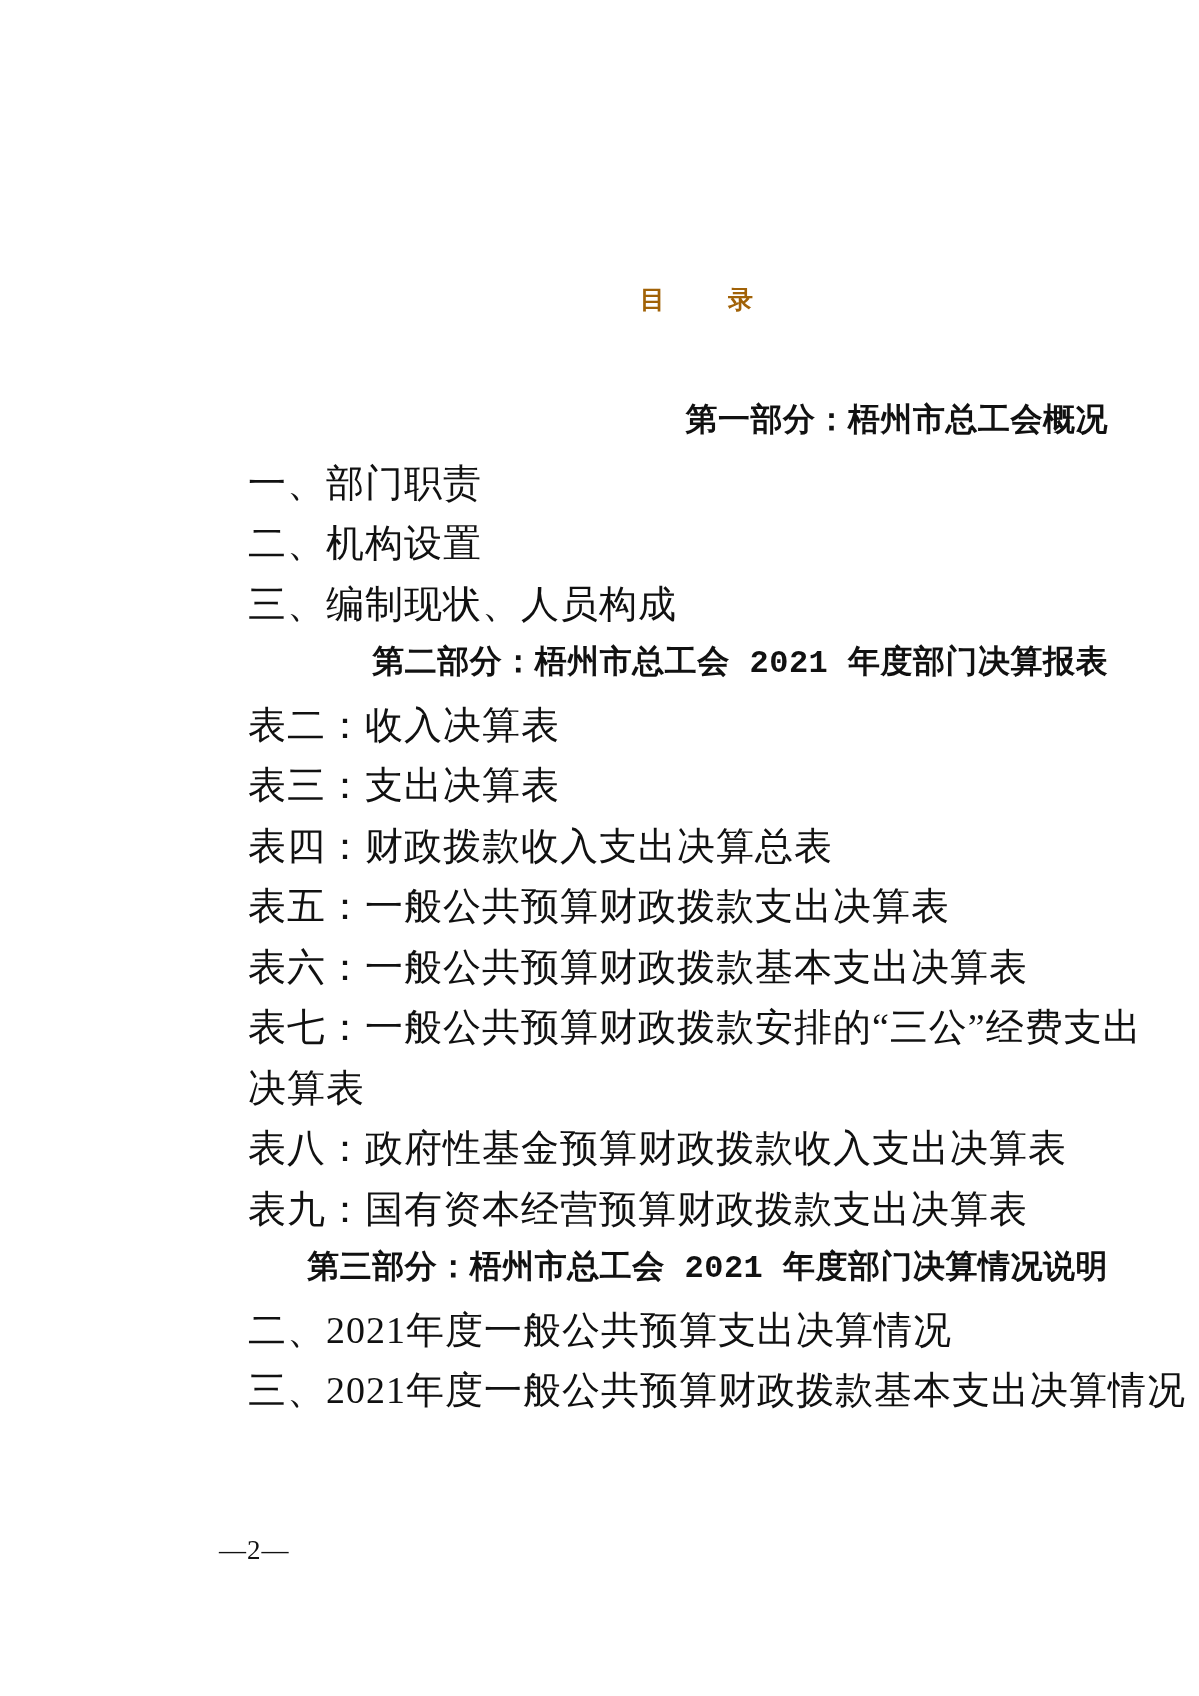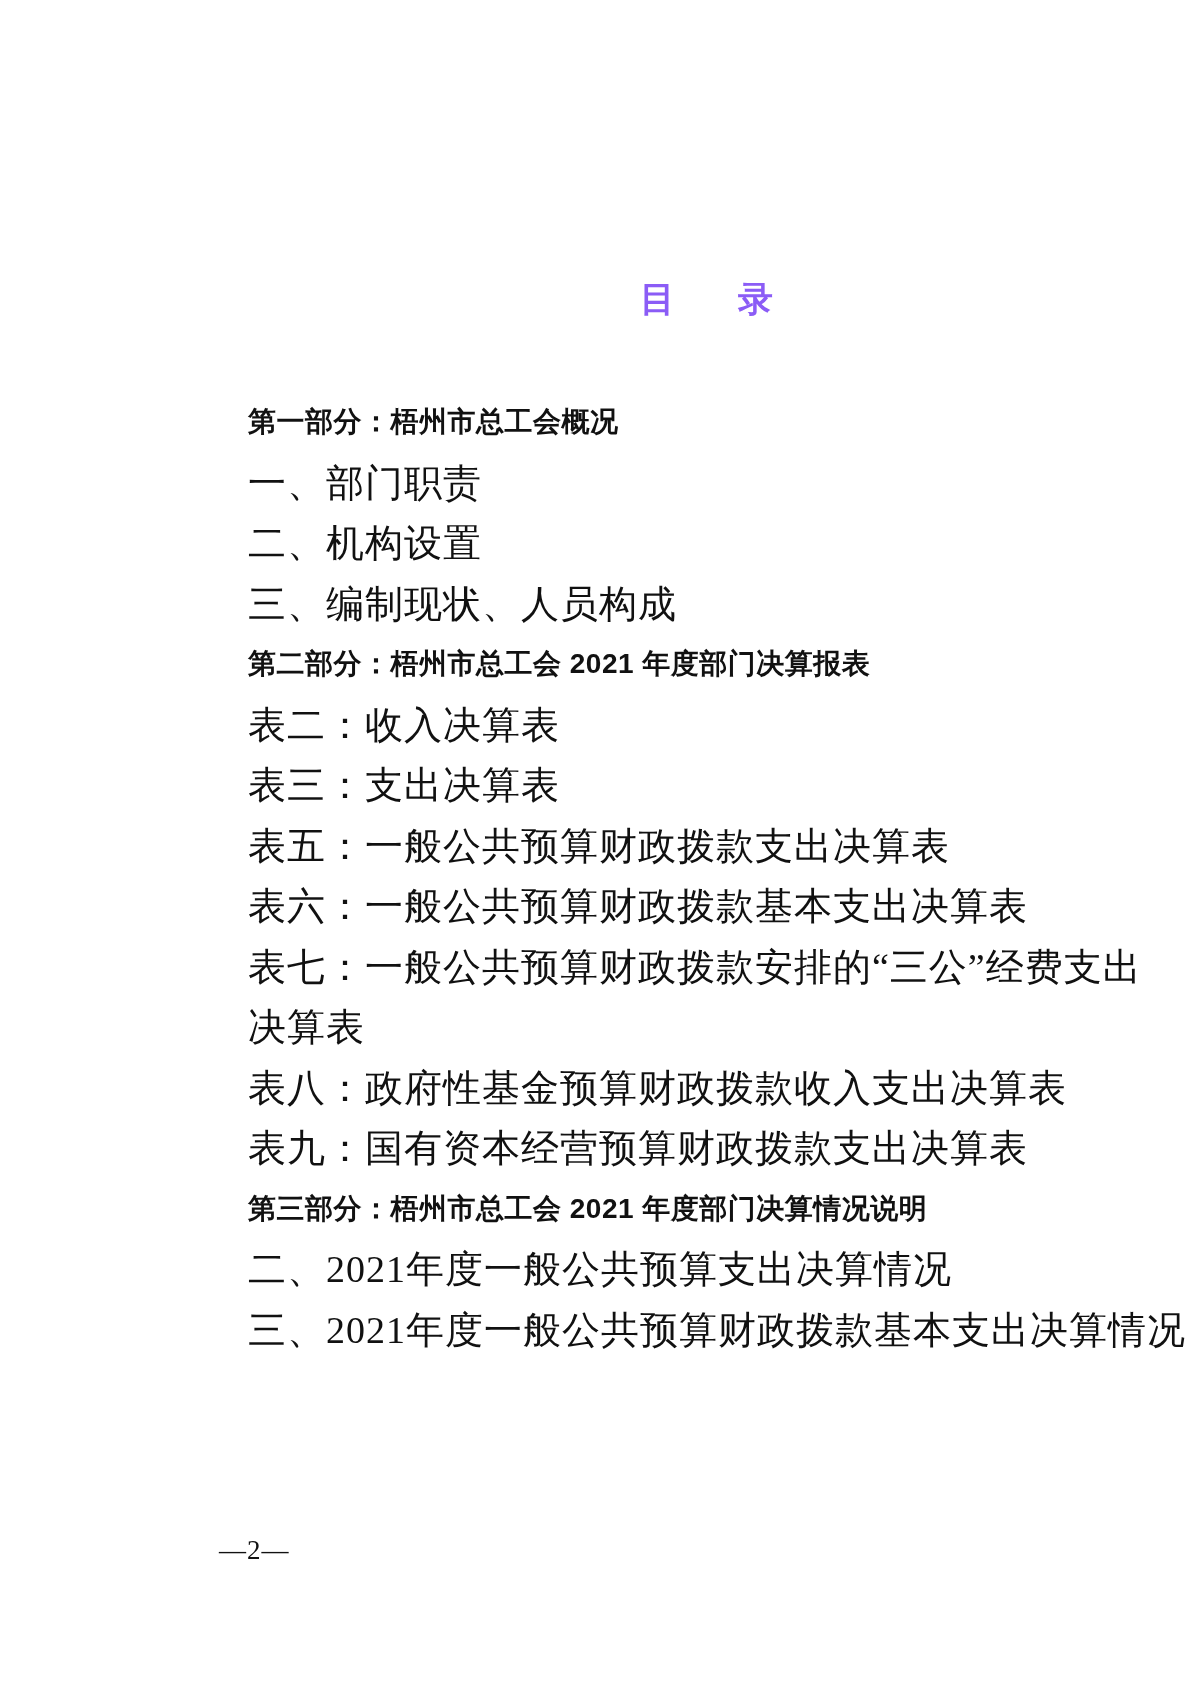--- a/index.html
+++ b/index.html
@@ -15,23 +15,23 @@
     background: #ffffff;
     color: #111111;
     overflow: hidden;
   }
   .doc-title {
     position: absolute;
     left: 640px;
     top: 278px;
     font-family: "Liberation Sans", "DejaVu Sans", sans-serif;
     font-weight: bold;
-    font-size: 35px;
+    font-size: 25px;
     line-height: 42px;
-    color: #8b5cf6;
+    color: #a16207;
     white-space: pre;
   }
   .doc-title .title-char-first {
     display: inline-block;
     margin-right: 63px;
   }
   .toc {
     position: absolute;
     left: 248px;
     top: 392px;
@@ -42,24 +42,25 @@
     line-height: 60.5px;
     white-space: pre;
   }
   .toc-line.item {
     font-family: "Liberation Serif", "DejaVu Serif", serif;
     font-size: 38px;
     letter-spacing: 1px;
     font-weight: normal;
   }
   .toc-line.section {
-    font-family: Liberation Sans, sans-serif;
-    font-size: 28px;
+    font-family: Liberation Mono, monospace;
+    font-size: 32px;
     font-weight: bold;
     letter-spacing: 0.5px;
+    text-align: right;
   }
   .page-number {
     position: absolute;
     left: 219px;
     top: 1534px;
     font-family: "Liberation Serif", "DejaVu Serif", serif;
     font-size: 27px;
     line-height: 32px;
     letter-spacing: 1px;
     color: #111111;
@@ -73,20 +74,21 @@
   <div class="doc-title"><span class="title-char-first">目</span><span>录</span></div>
 
   <div class="toc">
     <div class="toc-line section">第一部分：梧州市总工会概况</div>
     <div class="toc-line item">一、部门职责</div>
     <div class="toc-line item">二、机构设置</div>
     <div class="toc-line item">三、编制现状、人员构成</div>
     <div class="toc-line section">第二部分：梧州市总工会 2021 年度部门决算报表</div>
     <div class="toc-line item">表二：收入决算表</div>
     <div class="toc-line item">表三：支出决算表</div>
+    <div class="toc-line item">表四：财政拨款收入支出决算总表</div>
     <div class="toc-line item">表五：一般公共预算财政拨款支出决算表</div>
     <div class="toc-line item">表六：一般公共预算财政拨款基本支出决算表</div>
     <div class="toc-line item">表七：一般公共预算财政拨款安排的“三公”经费支出</div>
     <div class="toc-line item">决算表</div>
     <div class="toc-line item">表八：政府性基金预算财政拨款收入支出决算表</div>
     <div class="toc-line item">表九：国有资本经营预算财政拨款支出决算表</div>
     <div class="toc-line section">第三部分：梧州市总工会 2021 年度部门决算情况说明</div>
     <div class="toc-line item">二、2021年度一般公共预算支出决算情况</div>
     <div class="toc-line item">三、2021年度一般公共预算财政拨款基本支出决算情况</div>
   </div>

